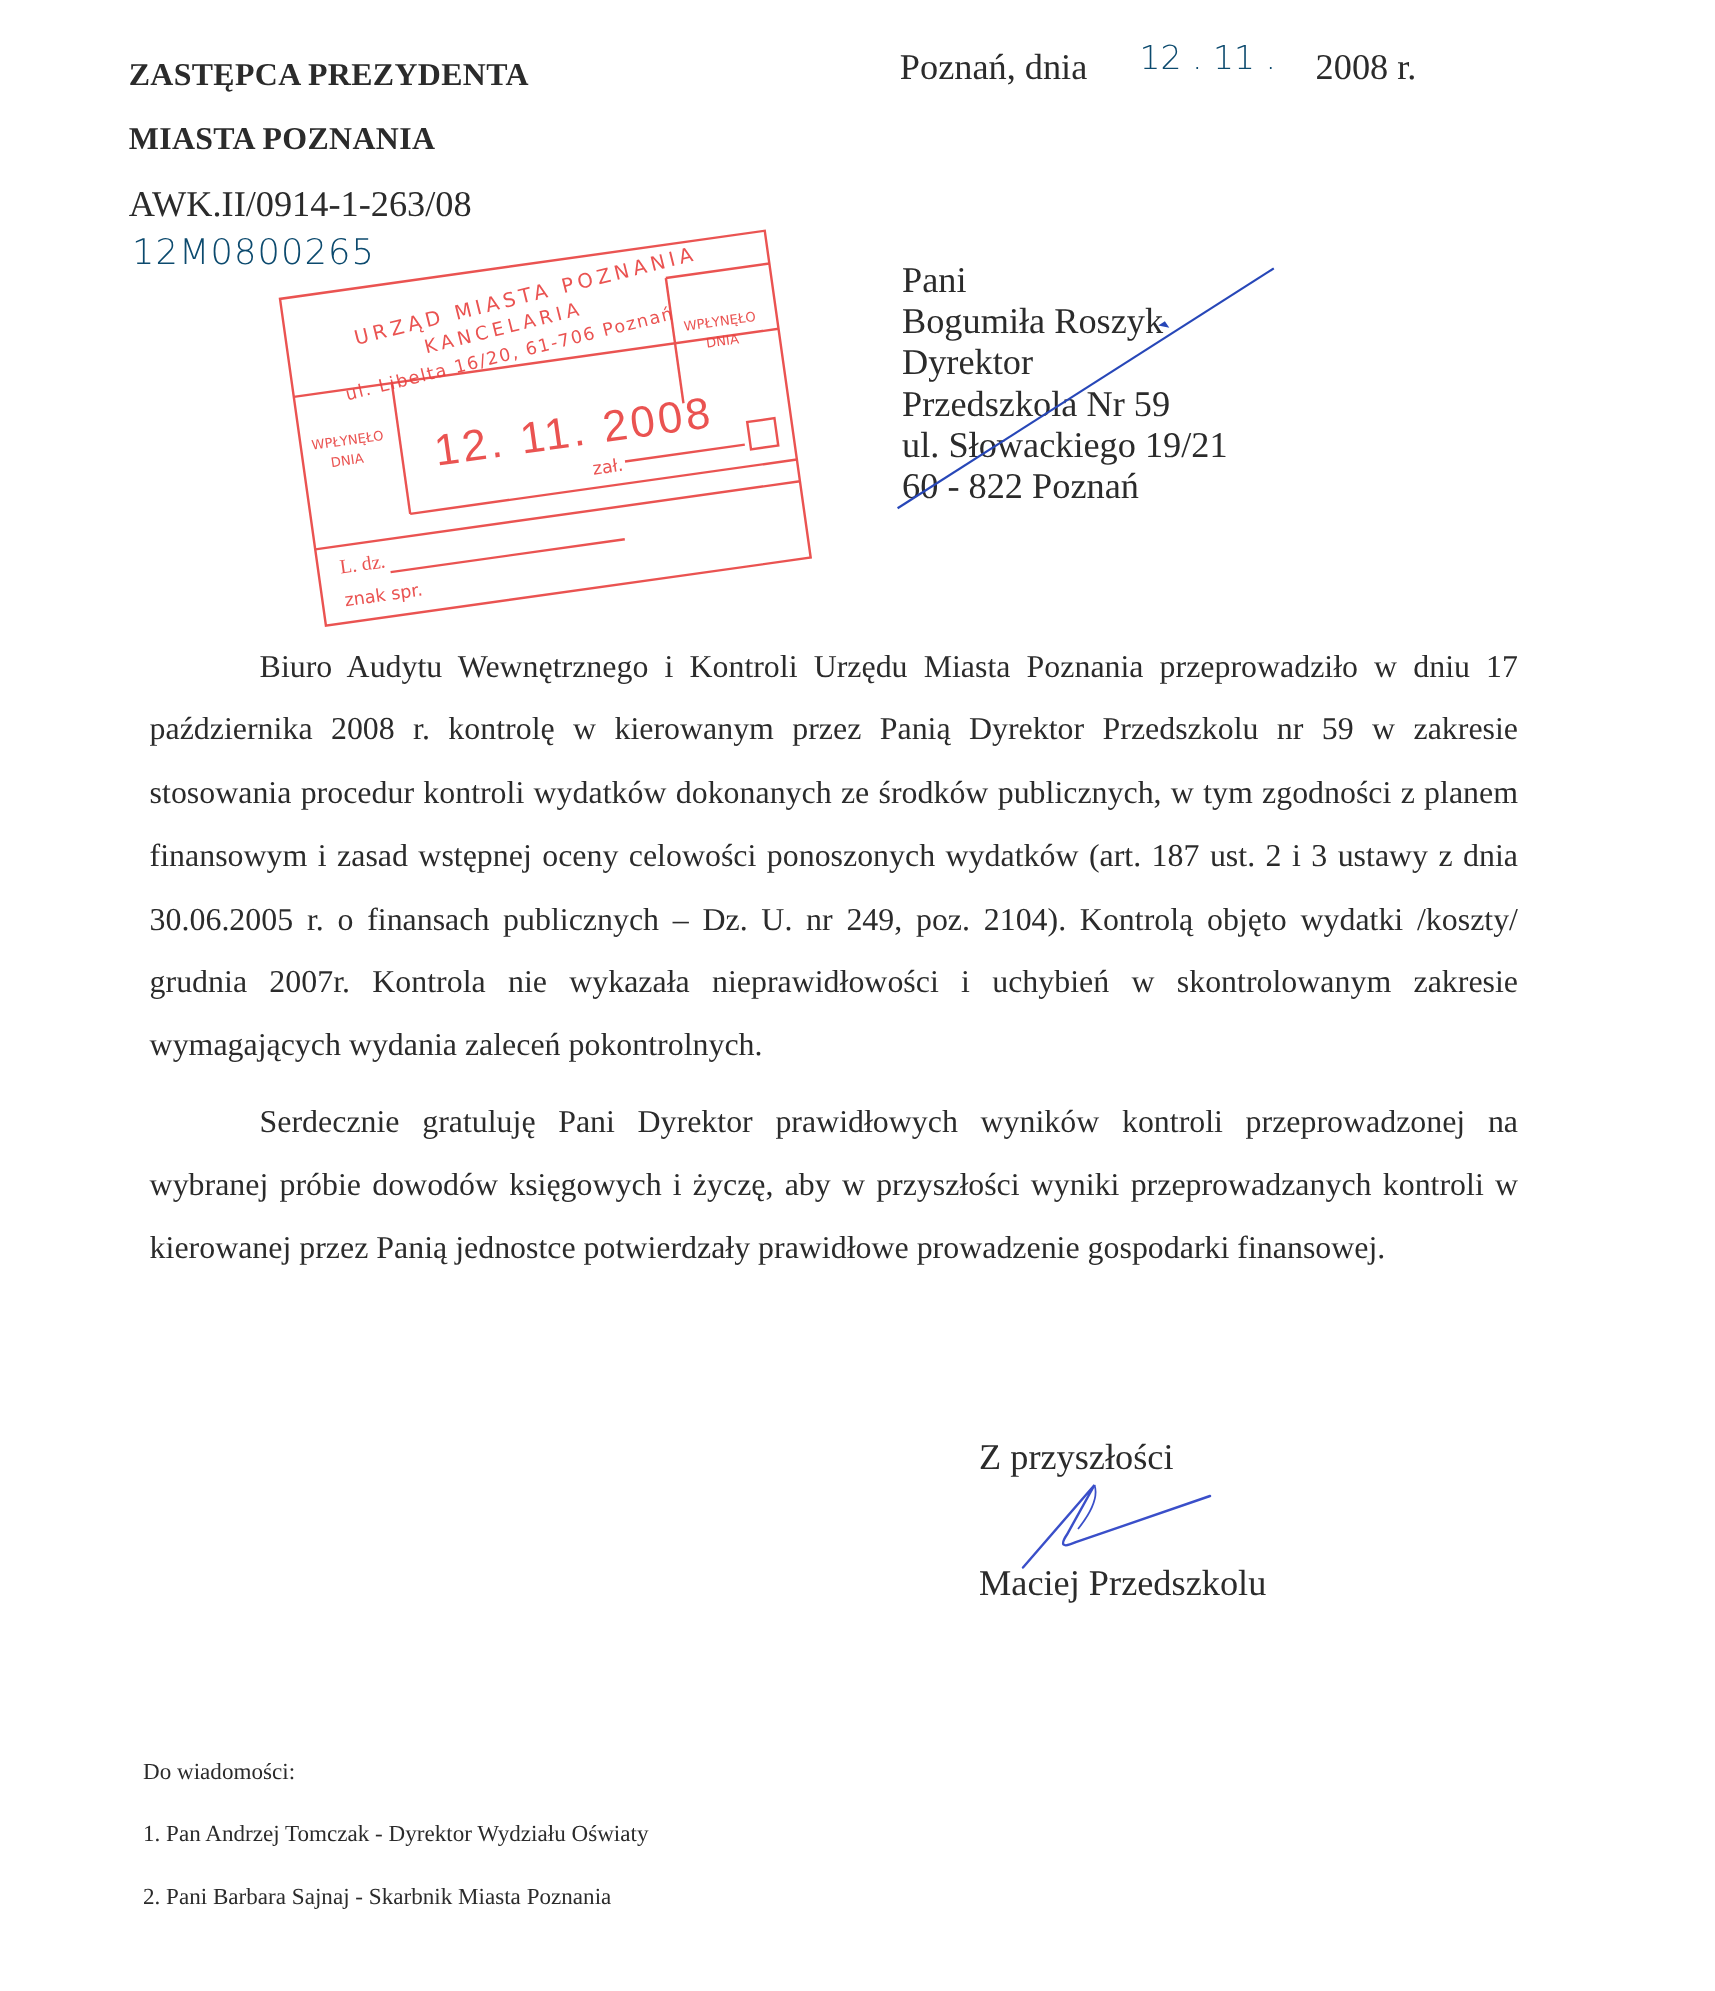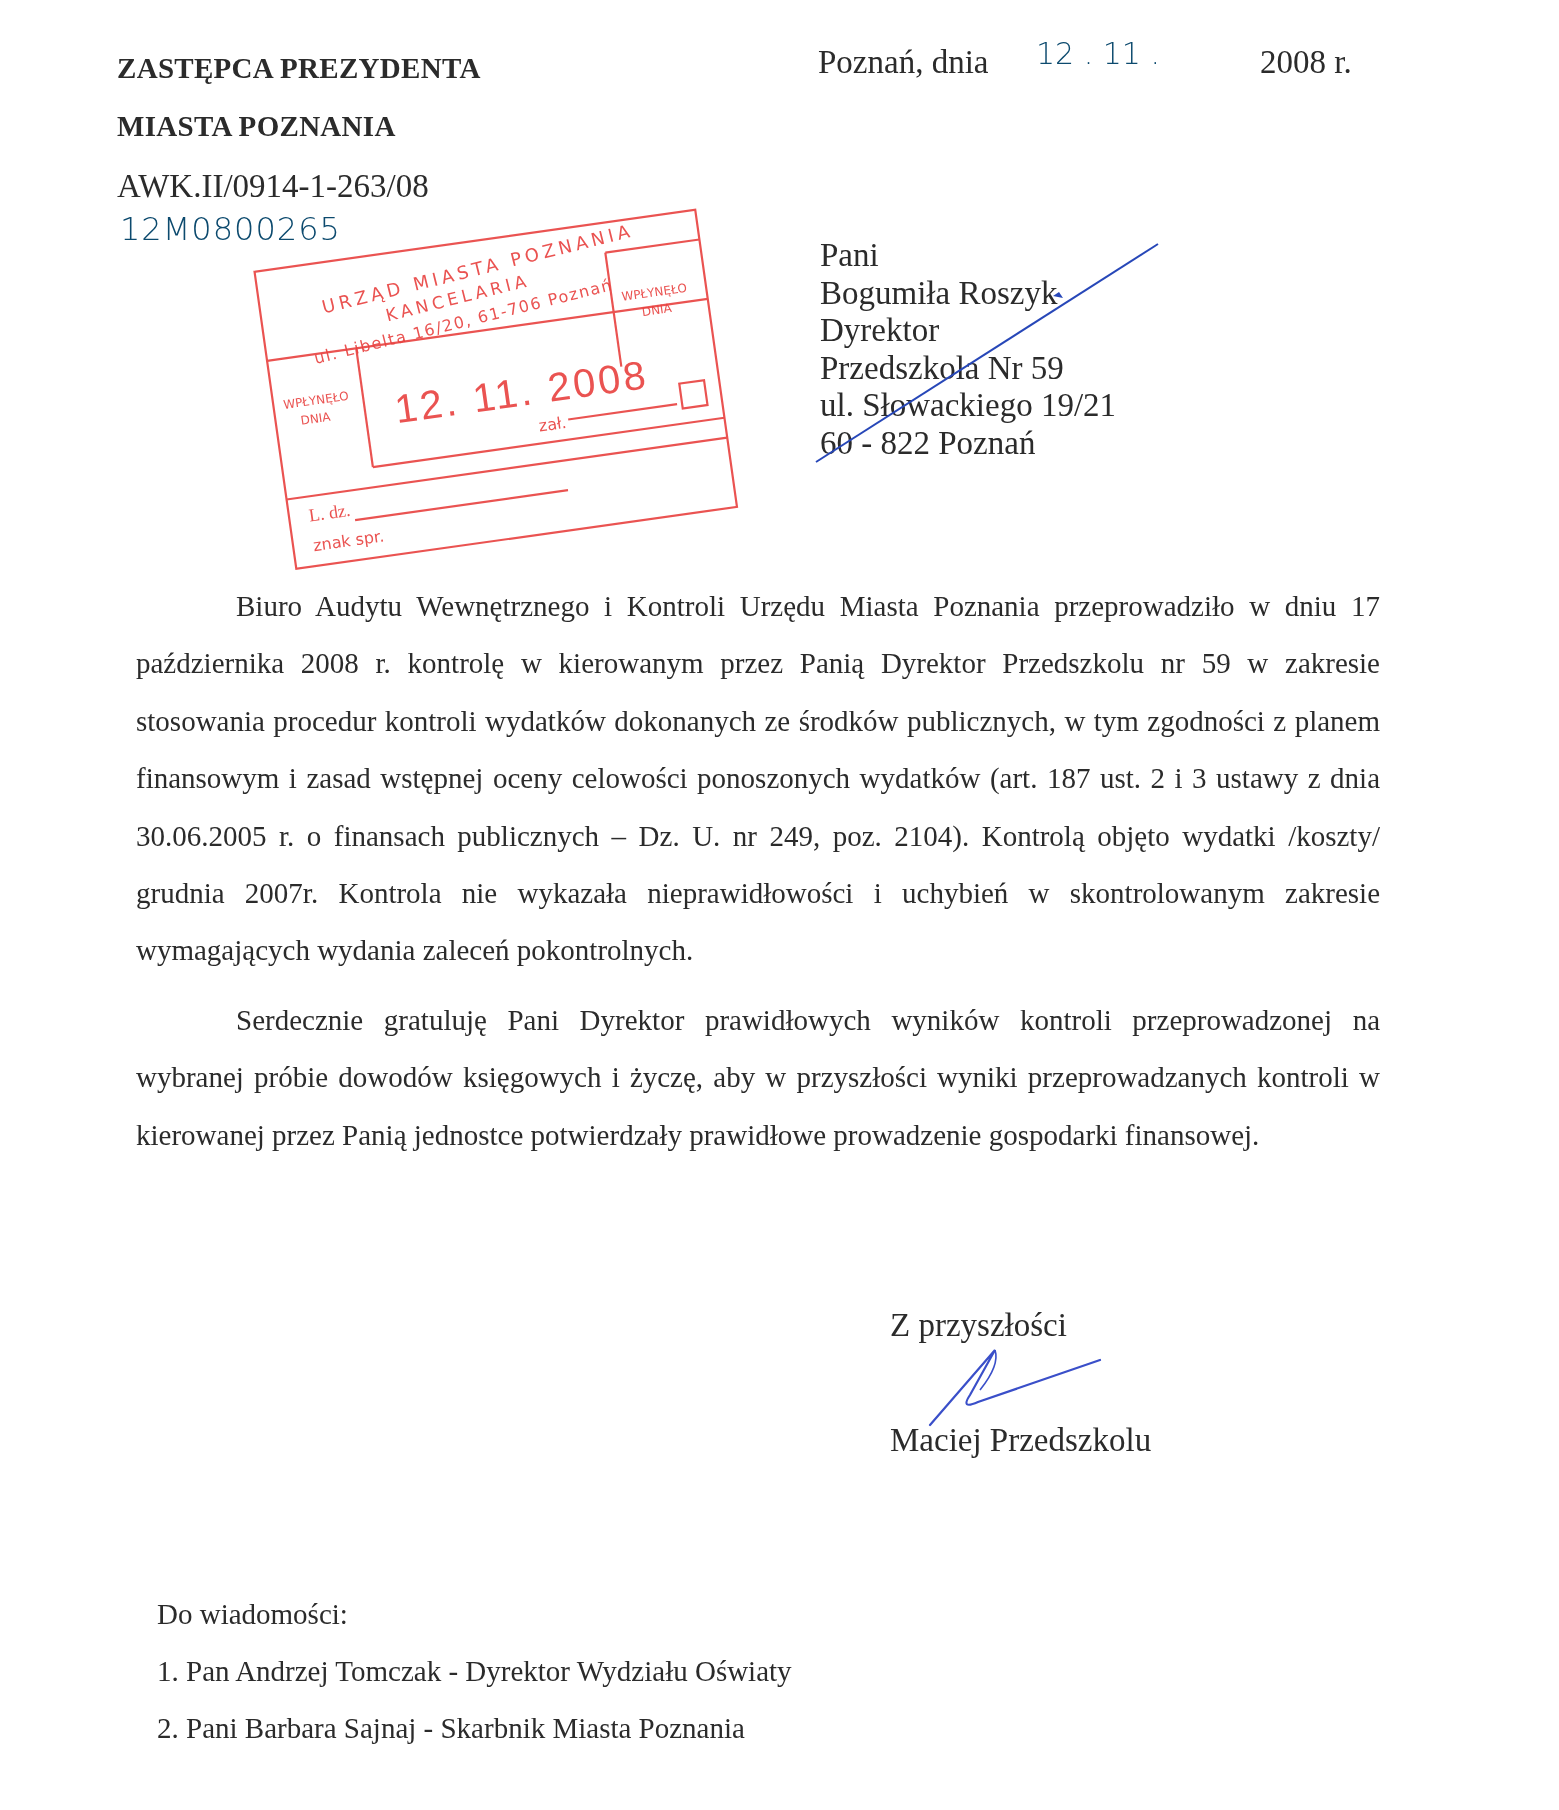--- a/index.html
+++ b/index.html
@@ -7,33 +7,33 @@
          font-family: "Liberation Serif", "DejaVu Serif", serif; color: #2b2b2b; }
   .abs { position: absolute; white-space: nowrap; }
   .hdr-bold { font-weight: bold; font-size: 29px; letter-spacing: 0.3px; }
   .txt { font-size: 33px; }
   .hand { font-family: "DejaVu Sans", sans-serif; color: #0c4a6e; font-weight: 300; }
   .body-block { position: absolute; left: 124px; width: 1268px; top: 566px; font-size: 29px; line-height: 57.4px; }
   .body-block p { margin: 12px; text-align: justify; text-align-last: left; }
   .indent { text-indent: 100px; }
   .stamp { position: absolute; left: 248px; top: 180px; width: 480px; height: 345px; }
   .stamp svg { width: 100%; height: 100%; overflow: visible; }
-  .cc { position: absolute; left: 130px; font-size: 29px; margin-left: 27px; }
+  .cc { position: absolute; left: 130px; font-size: 21px; }
 </style>
 </head>
 <body>
 
 <div class="abs hdr-bold" style="left:117px; top:52px;">ZASTĘPCA PREZYDENTA</div>
 <div class="abs hdr-bold" style="left:117px; top:110px;">MIASTA POZNANIA</div>
 <div class="abs txt" style="left:117px; top:168px;">AWK.II/0914-1-263/08</div>
 <div class="abs hand" style="left:120px; top:210px; font-size:32px; letter-spacing:1px;">12M0800265</div>
 
 <div class="abs txt" style="left:818px; top:44px;">Poznań, dnia</div>
 <div class="abs hand" style="left:1036px; top:36px; font-size:30px;">12 . 11 .</div>
-<div class="abs txt" style="left:1260px; top:44px;">2008 r.</div>
+<div class="abs txt" style="left:1196px; top:44px;">2008 r.</div>
 
 <div class="stamp">
   <svg viewBox="0 0 480 345">
     <g transform="rotate(-8 240 172)" stroke="#e8413f" fill="none" stroke-width="2.2" opacity="0.9">
       <rect x="20" y="60" width="445" height="300"></rect>
       <line x1="20" y1="150" x2="465" y2="150"></line>
       <line x1="110" y1="150" x2="110" y2="270"></line>
       <line x1="370" y1="90" x2="370" y2="205"></line>
       <line x1="370" y1="90" x2="465" y2="90"></line>
       <line x1="110" y1="270" x2="465" y2="270"></line>

